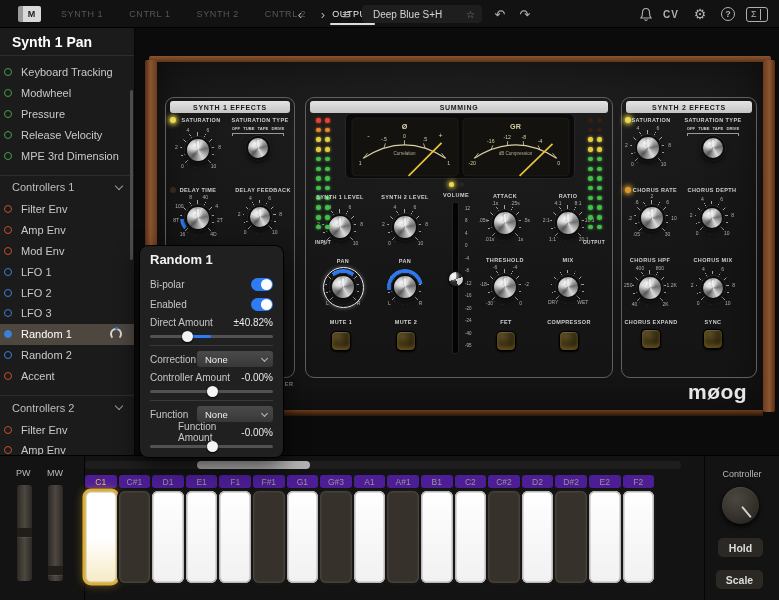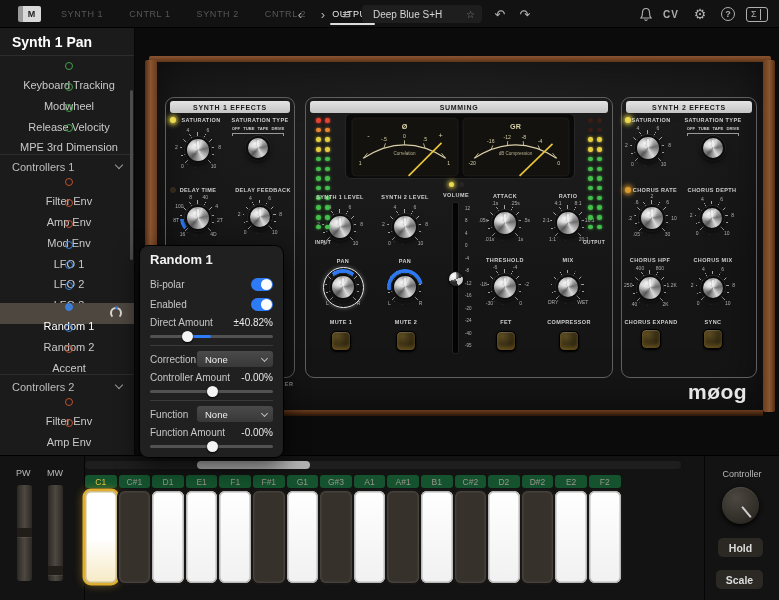--- a/index.html
+++ b/index.html
@@ -24,21 +24,21 @@
     display:flex;align-items:center;justify-content:center;}
   .sigma-box{width:22px;height:15px;border:1.3px solid #b0b0b0;border-radius:3px;position:relative;
     font-size:9px;display:flex;align-items:center;padding-left:4px;}
   .sigma-box::after{content:"";position:absolute;right:6px;top:1px;bottom:1px;width:1.3px;background:#b0b0b0;}
 
   
   .sidebar{position:absolute;left:0;top:28px;width:135px;height:427px;background:#1b1b1b;border-right:1px solid #060606;z-index:10;overflow:hidden;}
   .sb-title{height:28px;display:flex;align-items:center;padding-left:12px;font-size:14px;font-weight:bold;color:#fff;
     border-bottom:1px solid #2d2d2d;}
   #sb-list{padding-top:6px;}
-  .sb-row{height:20.8px;display:flex;align-items:center;padding-left:4px;gap:9px;font-size:11px;color:#c9c9c9;position:relative;flex-direction:column;}
+  .sb-row{height:20.8px;display:flex;align-items:center;padding-left:4px;gap:9px;font-size:11px;color:#c9c9c9;position:relative;}
   .sb-dot{width:8px;height:8px;border-radius:50%;border:1.6px solid #888;flex:none;}
   .sb-row.sel{background:#4e4740;color:#fff;}
   .sb-knob-ic{position:absolute;right:12px;top:4px;width:12px;height:12px;border:2px solid #d8d8d8;border-radius:50%;
     border-bottom-color:transparent;}
   .sb-knob-ic::after{content:"";position:absolute;left:3px;top:-3px;width:3px;height:3px;border-radius:50%;background:#3d7fd6;}
   .sb-group{height:24px;margin-top:9px;border-top:1px solid #2d2d2d;display:flex;align-items:center;
     padding:0 12px;font-size:11px;color:#bdbdbd;justify-content:space-between;}
   .chev{width:6px;height:6px;border-right:1.6px solid #9a9a9a;border-bottom:1.6px solid #9a9a9a;transform:rotate(45deg);margin-top:-3px;}
   .sb-scroll{position:absolute;right:1px;top:62px;width:3px;height:170px;background:#4c4c4c;border-radius:2px;}
 
@@ -106,21 +106,21 @@
   
   .bottom{position:absolute;left:0;top:455px;width:779px;height:145px;background:#131313;border-top:1px solid #000;z-index:8;}
   .bw-label{position:absolute;font-size:9px;color:#b9b9b9;}
   .wheel{position:absolute;top:29px;width:15px;height:96px;border-radius:3px;
     background:linear-gradient(90deg,#2c2925,#4d4740 50%,#2c2925);}
   .wheel .notch{position:absolute;left:0;width:100%;height:9px;background:#211d19;box-shadow:0 1px 0 rgba(255,255,255,.07);}
   .kscroll-track{position:absolute;left:85px;top:5px;width:596px;height:8px;background:#1e1e1e;border-radius:4px;}
   .kscroll-thumb{position:absolute;left:112px;top:0;width:113px;height:8px;background:#b2b2b2;border-radius:4px;}
   #keys{position:absolute;left:85px;top:19px;display:flex;gap:2px;}
   .keycol{width:31.6px;display:flex;flex-direction:column;gap:3px;}
-  .keylab{height:13px;background:#14532d;border-radius:3px;font-size:8.5px;color:#9b958c;display:flex;align-items:center;justify-content:center;}
+  .keylab{height:13px;background:#4c1d95;border-radius:3px;font-size:8.5px;color:#9b958c;display:flex;align-items:center;justify-content:center;}
   .key{height:92px;border-radius:6px;}
   .key.white{background:linear-gradient(180deg,#ffffff,#f1f1f1);box-shadow:inset 0 0 0 1.5px #b9b9b9,0 0 0 2px #191715;}
   .key.black{background:#36312a;box-shadow:inset 0 0 0 1.5px #46413a,0 0 0 2px #191715;}
   .keycol.on .keylab{color:#e6c33c;}
   .keycol.on .key.white{background:linear-gradient(180deg,#fff 52%,#f6e9c4);
     box-shadow:inset 0 0 0 1.5px #cdbd8a,0 0 0 2.5px #dfae2f,0 0 10px 2px rgba(226,178,52,.45);}
   .bdiv{position:absolute;top:0;width:1px;height:145px;background:#050505;}
   .corr-label{position:absolute;left:712px;top:13px;width:60px;text-align:center;font-size:9px;color:#b9b9b9;}
   .corr-knob{position:absolute;left:722px;top:31px;width:37px;height:37px;border-radius:50%;
     background:radial-gradient(circle at 38% 30%,#4c4741,#35312b 55%,#211e1a);
@@ -173,20 +173,24 @@
   <aside class="sidebar">
     <div class="sb-title">Synth 1 Pan</div>
     <div id="sb-list">
         <div class="sb-row">
           <span class="sb-dot" style="border-color: rgb(67, 160, 71);"></span>
           <span>Keyboard Tracking</span>
         </div>
         <div class="sb-row">
           <span class="sb-dot" style="border-color: rgb(67, 160, 71);"></span>
           <span>Modwheel</span>
+        </div>
+        <div class="sb-row">
+          <span class="sb-dot" style="border-color: rgb(67, 160, 71);"></span>
+          <span>Pressure</span>
         </div>
         <div class="sb-row">
           <span class="sb-dot" style="border-color: rgb(67, 160, 71);"></span>
           <span>Release Velocity</span>
         </div>
         <div class="sb-row">
           <span class="sb-dot" style="border-color: rgb(67, 160, 71);"></span>
           <span>MPE 3rd Dimension</span>
         </div>
         <div class="sb-group">
@@ -674,21 +678,21 @@
       <div class="hndl" style="left:calc(50% - 5px);"></div>
     </div>
     <div class="phr"></div>
     <div class="prow">
       <span>Function</span>
       <span class="pselect">
         <span>None</span>
         <span class="chev"></span>
       </span>
     </div>
-    <div class="prow" style="height:16px;">
+    <div class="prow" style="height:16px;margin-left:28px;">
       <span>Function Amount</span>
       <span class="val">-0.00%</span>
     </div>
     <div class="pslider">
       <div class="track"></div>
       <div class="hndl" style="left:calc(50% - 5px);"></div>
     </div>
   </div>
 
   <footer class="bottom">
@@ -743,20 +747,24 @@
         </div>
         <div class="keycol">
           <div class="keylab">A#1</div>
           <div class="key black"></div>
         </div>
         <div class="keycol">
           <div class="keylab">B1</div>
           <div class="key white"></div>
         </div>
         <div class="keycol">
+          <div class="keylab">C2</div>
+          <div class="key white"></div>
+        </div>
+        <div class="keycol">
           <div class="keylab">C#2</div>
           <div class="key black"></div>
         </div>
         <div class="keycol">
           <div class="keylab">D2</div>
           <div class="key white"></div>
         </div>
         <div class="keycol">
           <div class="keylab">D#2</div>
           <div class="key black"></div>

